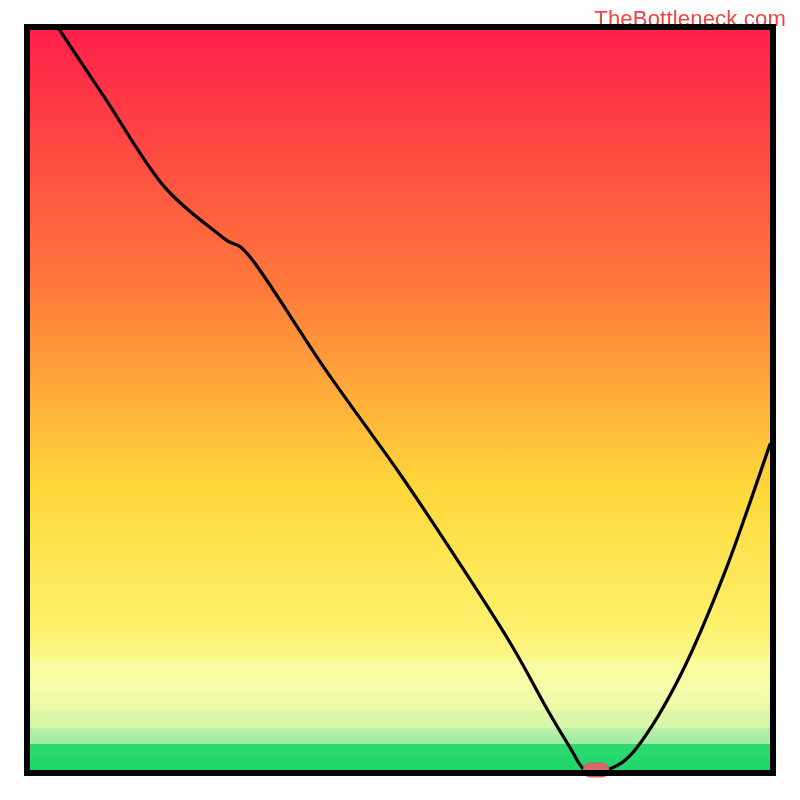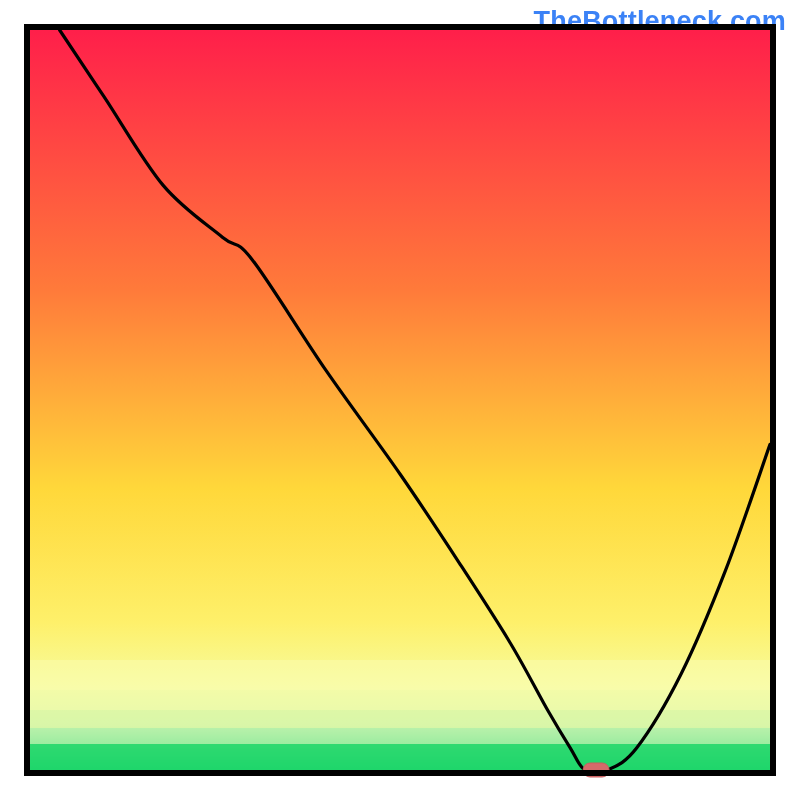--- a/index.html
+++ b/index.html
@@ -13,23 +13,23 @@
   }
   .canvas {
     position: relative;
     width: 800px;
     height: 800px;
   }
   .watermark {
     position: absolute;
     top: 6px;
     right: 14px;
-    font-size: 27px;
-    font-weight: 700;
-    color: #3b82f6;
+    font-size: 22px;
+    font-weight: 400;
+    color: #ef4444;
     letter-spacing: 0.2px;
   }
   svg {
     position: absolute;
     top: 0;
     left: 0;
   }
 </style>
 </head>
 <body>

